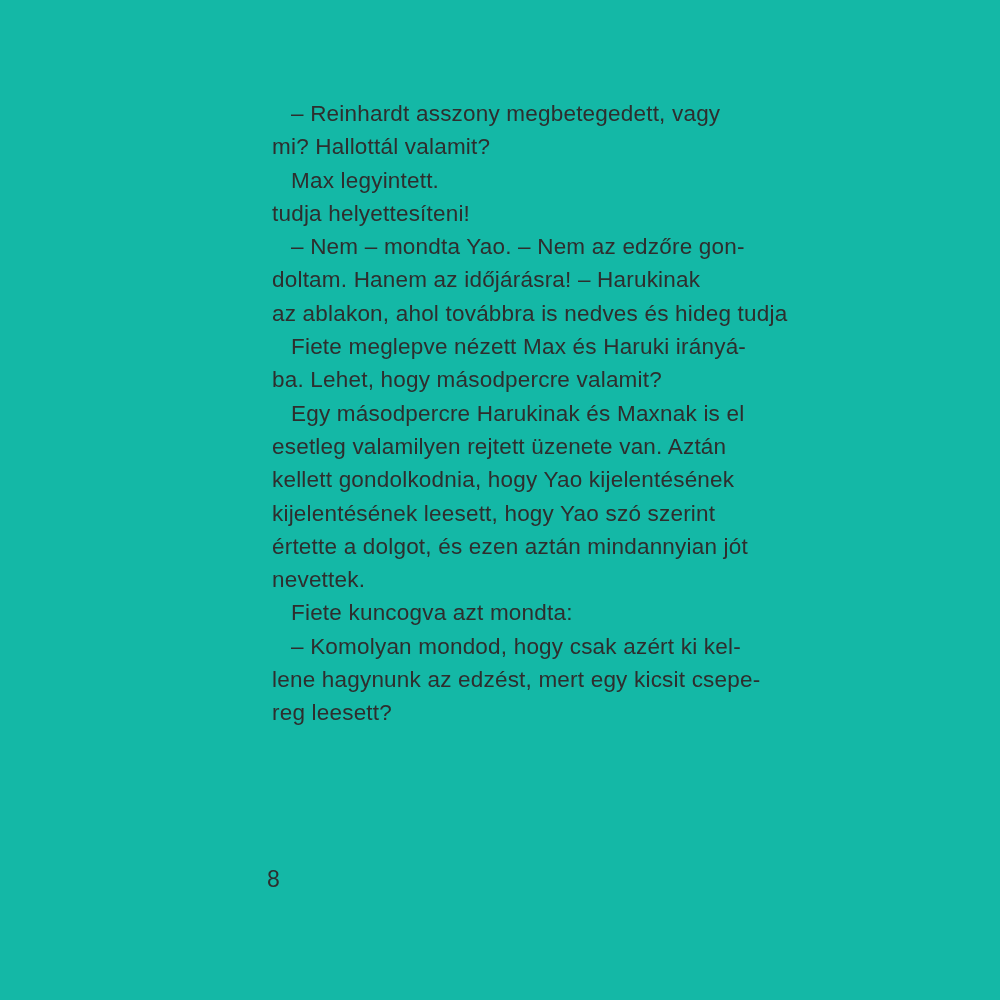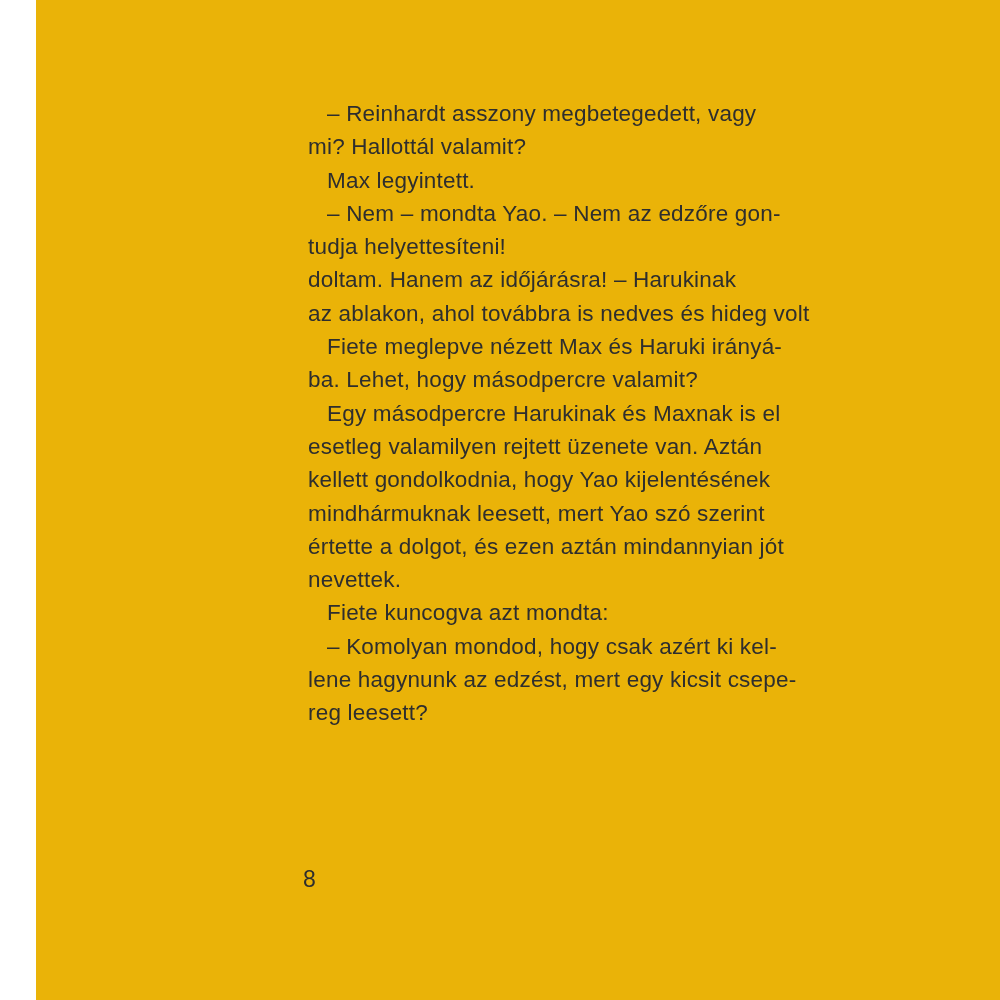--- a/index.html
+++ b/index.html
@@ -10,22 +10,21 @@
     width: 1000px;
     height: 1000px;
     background: #ffffff;
     position: relative;
     overflow: hidden;
     font-family: "Liberation Sans", sans-serif;
   }
   .page {
     position: absolute;
     inset: 0;
-    background: #eab308;
-    margin-left: 36px;
+    background: #14b8a6;
   }
   .text-block {
     position: absolute;
     left: 272px;
     top: 97px;
     width: 500px;
     color: #2e2e2e;
     font-size: 22.5px;
     line-height: 33.3px;
     letter-spacing: 0.2px;
@@ -49,30 +48,30 @@
   }
 </style>
 </head>
 <body>
 
 <div class="page">
   <div class="text-block">
       <div class="line indent">– Reinhardt asszony megbetegedett, vagy</div>
       <div class="line">mi? Hallottál valamit?</div>
       <div class="line indent">Max legyintett.</div>
+      <div class="line">tudja helyettesíteni!</div>
       <div class="line indent">– Nem – mondta Yao. – Nem az edzőre gon-</div>
-      <div class="line">tudja helyettesíteni!</div>
       <div class="line">doltam. Hanem az időjárásra! – Harukinak</div>
-      <div class="line">az ablakon, ahol továbbra is nedves és hideg volt</div>
+      <div class="line">az ablakon, ahol továbbra is nedves és hideg tudja</div>
       <div class="line indent">Fiete meglepve nézett Max és Haruki irányá-</div>
       <div class="line">ba. Lehet, hogy másodpercre valamit?</div>
       <div class="line indent">Egy másodpercre Harukinak és Maxnak is el</div>
       <div class="line">esetleg valamilyen rejtett üzenete van. Aztán</div>
       <div class="line">kellett gondolkodnia, hogy Yao kijelentésének</div>
-      <div class="line">mindhármuknak leesett, mert Yao szó szerint</div>
+      <div class="line">kijelentésének leesett, hogy Yao szó szerint</div>
       <div class="line">értette a dolgot, és ezen aztán mindannyian jót</div>
       <div class="line">nevettek.</div>
       <div class="line indent">Fiete kuncogva azt mondta:</div>
       <div class="line indent">– Komolyan mondod, hogy csak azért ki kel-</div>
       <div class="line">lene hagynunk az edzést, mert egy kicsit csepe-</div>
       <div class="line">reg leesett?</div>
     </div>
   <div class="page-number">8</div>
 </div>
 

